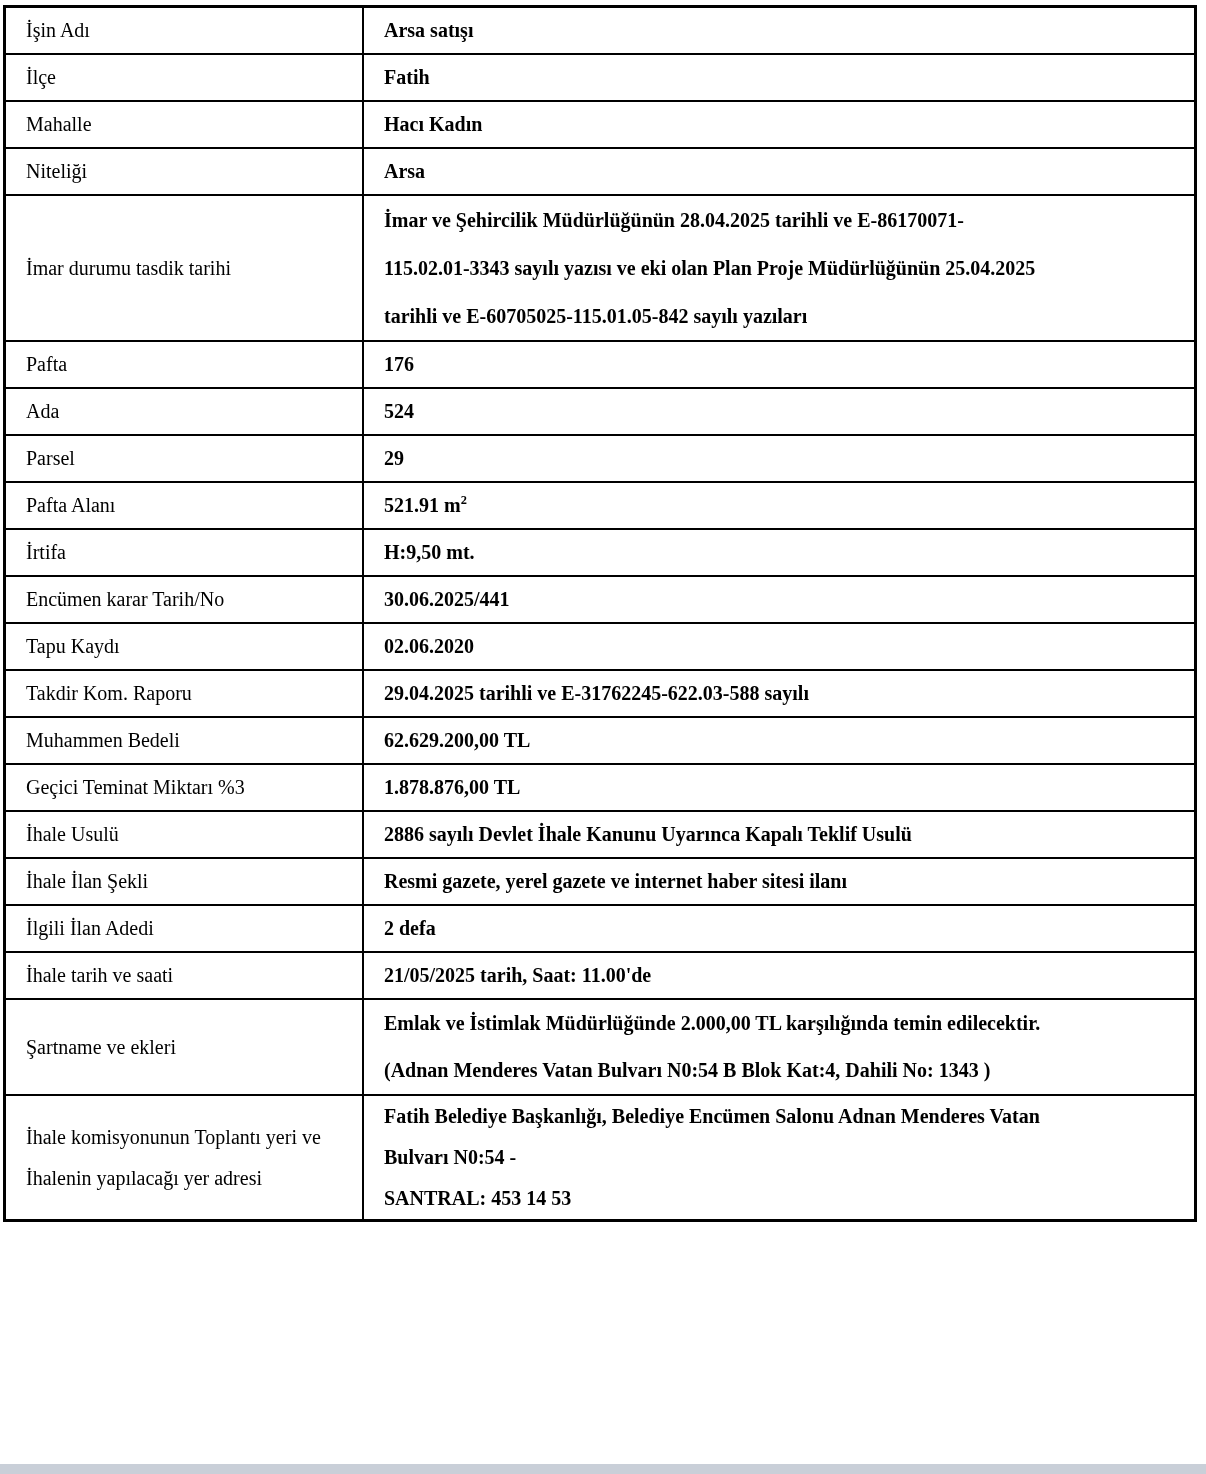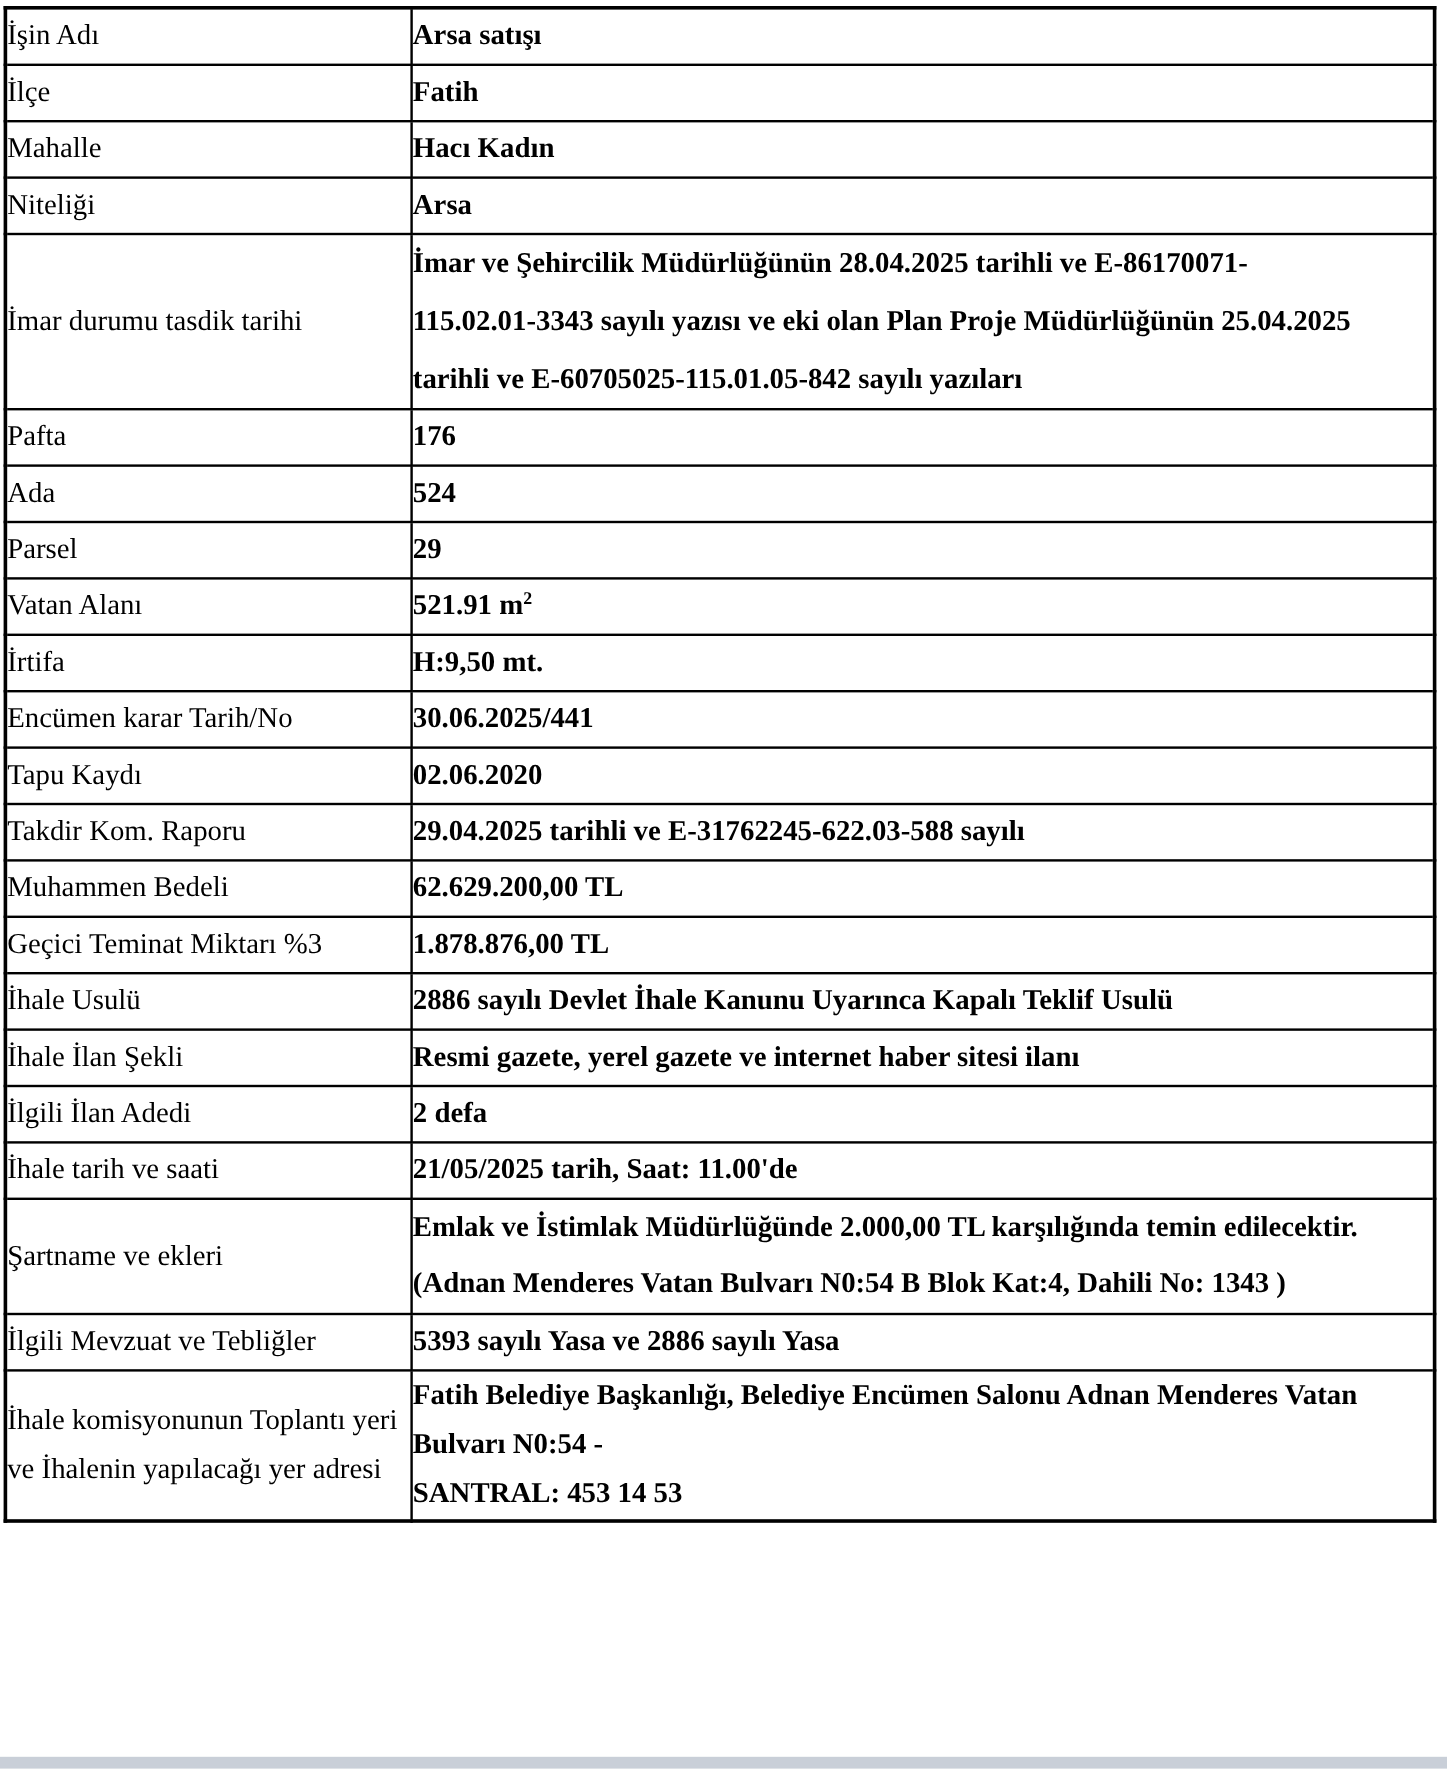--- a/index.html
+++ b/index.html
@@ -23,22 +23,22 @@
   }
   table.tender-table {
     border-collapse: collapse;
     table-layout: fixed;
     width: 1194px;
     margin: 5px 0 0 3px;
     border: 3px solid #000000;
   }
   td {
     border: 2px solid #000000;
-    padding: 0 6px 0 0;
-    font-size: 24px;
+    padding: 0 6px 0 20px;
+    font-size: 20px;
     line-height: 45px;
     vertical-align: middle;
     overflow: hidden;
   }
   td.label-cell {
     width: 330px;
   }
   tr.lines-2 td { line-height: 47px; }
   tr.lines-3 td { line-height: 48px; margin-left: 38px; }
   tr.compact td { line-height: 41px; }
@@ -112,21 +112,21 @@
             <div class="value-line">524</div>
           </td>
         </tr>
         <tr class="lines-1">
           <td class="label-cell">Parsel</td>
           <td class="value-cell">
             <div class="value-line">29</div>
           </td>
         </tr>
         <tr class="lines-1">
-          <td class="label-cell">Vatan Alanı</td>
+          <td class="label-cell">Pafta Alanı</td>
           <td class="value-cell">
             <div class="value-line">521.91 m<sup>2</sup></div>
           </td>
         </tr>
         <tr class="lines-1">
           <td class="label-cell">İrtifa</td>
           <td class="value-cell">
             <div class="value-line">H:9,50 mt.</div>
           </td>
         </tr>
@@ -182,26 +182,20 @@
           <td class="label-cell">İhale tarih ve saati</td>
           <td class="value-cell">
             <div class="value-line">21/05/2025 tarih, Saat: 11.00'de</div>
           </td>
         </tr>
         <tr class="lines-2">
           <td class="label-cell">Şartname ve ekleri</td>
           <td class="value-cell">
             <div class="value-line">Emlak ve İstimlak Müdürlüğünde 2.000,00 TL karşılığında temin edilecektir.</div>
             <div class="value-line">(Adnan Menderes Vatan Bulvarı N0:54 B Blok Kat:4, Dahili No: 1343 )</div>
-          </td>
-        </tr>
-        <tr class="lines-1">
-          <td class="label-cell">İlgili Mevzuat ve Tebliğler</td>
-          <td class="value-cell">
-            <div class="value-line">5393 sayılı Yasa ve 2886 sayılı Yasa</div>
           </td>
         </tr>
         <tr class="lines-3 compact">
           <td class="label-cell">İhale komisyonunun Toplantı yeri ve İhalenin yapılacağı yer adresi</td>
           <td class="value-cell">
             <div class="value-line">Fatih Belediye Başkanlığı, Belediye Encümen Salonu Adnan Menderes Vatan</div>
             <div class="value-line">Bulvarı N0:54 -</div>
             <div class="value-line">SANTRAL: 453 14 53</div>
           </td>
         </tr>

